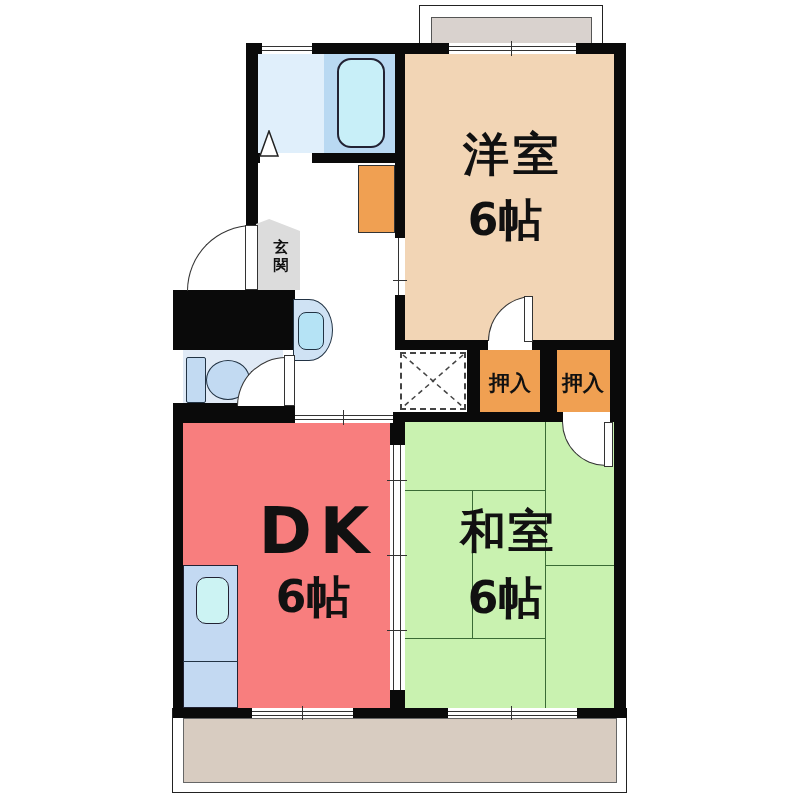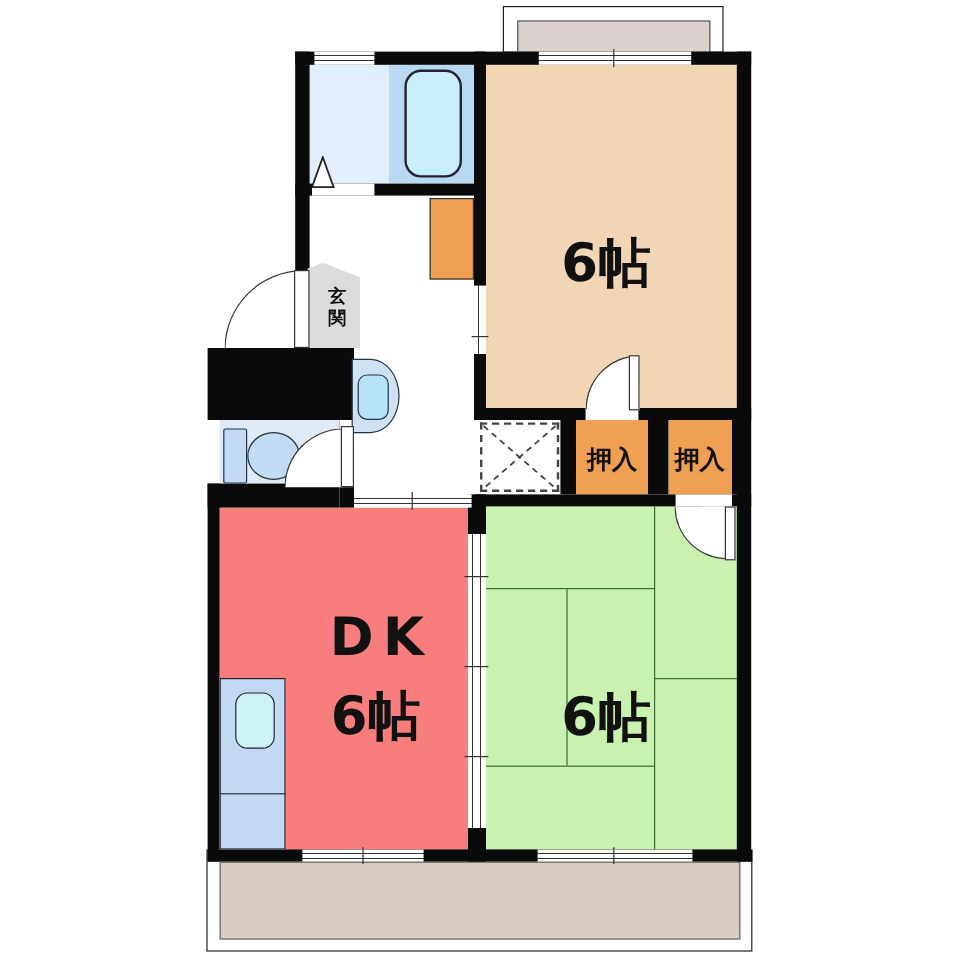--- a/index.html
+++ b/index.html
@@ -142,21 +142,23 @@
 
   <div class="arc-tl" style="left:187px;top:225px;width:65px;height:65px;background:transparent;"></div>
   <div class="door-panel" style="left:245px;top:225px;width:13px;height:65px;"></div>
   <div class="arc-tl" style="left:237px;top:357px;width:48px;height:48px;"></div>
   <div class="door-panel" style="left:284px;top:355px;width:11px;height:51px;"></div>
   <div class="arc-tl" style="left:488px;top:296px;width:44px;height:44px;"></div>
   <div class="door-panel" style="left:524px;top:296px;width:9px;height:46px;"></div>
   <div class="arc-bl" style="left:562px;top:422px;width:43px;height:43px;"></div>
   <div class="door-panel" style="left:604px;top:422px;width:9px;height:45px;"></div>
 
+  <div class="lbl" style="left:513px;top:155px;font-size:46px;letter-spacing:4px;">洋室</div>
   <div class="lbl" style="left:505px;top:220px;font-size:44px;">6帖</div>
-  <div class="lbl" style="left:318px;top:531px;font-size:44px;letter-spacing:8px;">DK</div>
+  <div class="lbl" style="left:318px;top:531px;font-size:64px;letter-spacing:8px;">DK</div>
   <div class="lbl" style="left:313px;top:597px;font-size:44px;">6帖</div>
+  <div class="lbl" style="left:508px;top:532px;font-size:46px;letter-spacing:2px;">和室</div>
   <div class="lbl" style="left:505px;top:598px;font-size:44px;">6帖</div>
   <div class="lbl" style="left:510px;top:383px;font-size:21px;">押入</div>
   <div class="lbl" style="left:583px;top:383px;font-size:21px;">押入</div>
   <div class="v-lbl" style="left:281px;top:256px;font-size:15px;">玄関</div>
 
 </div>
 
 </body></html>

